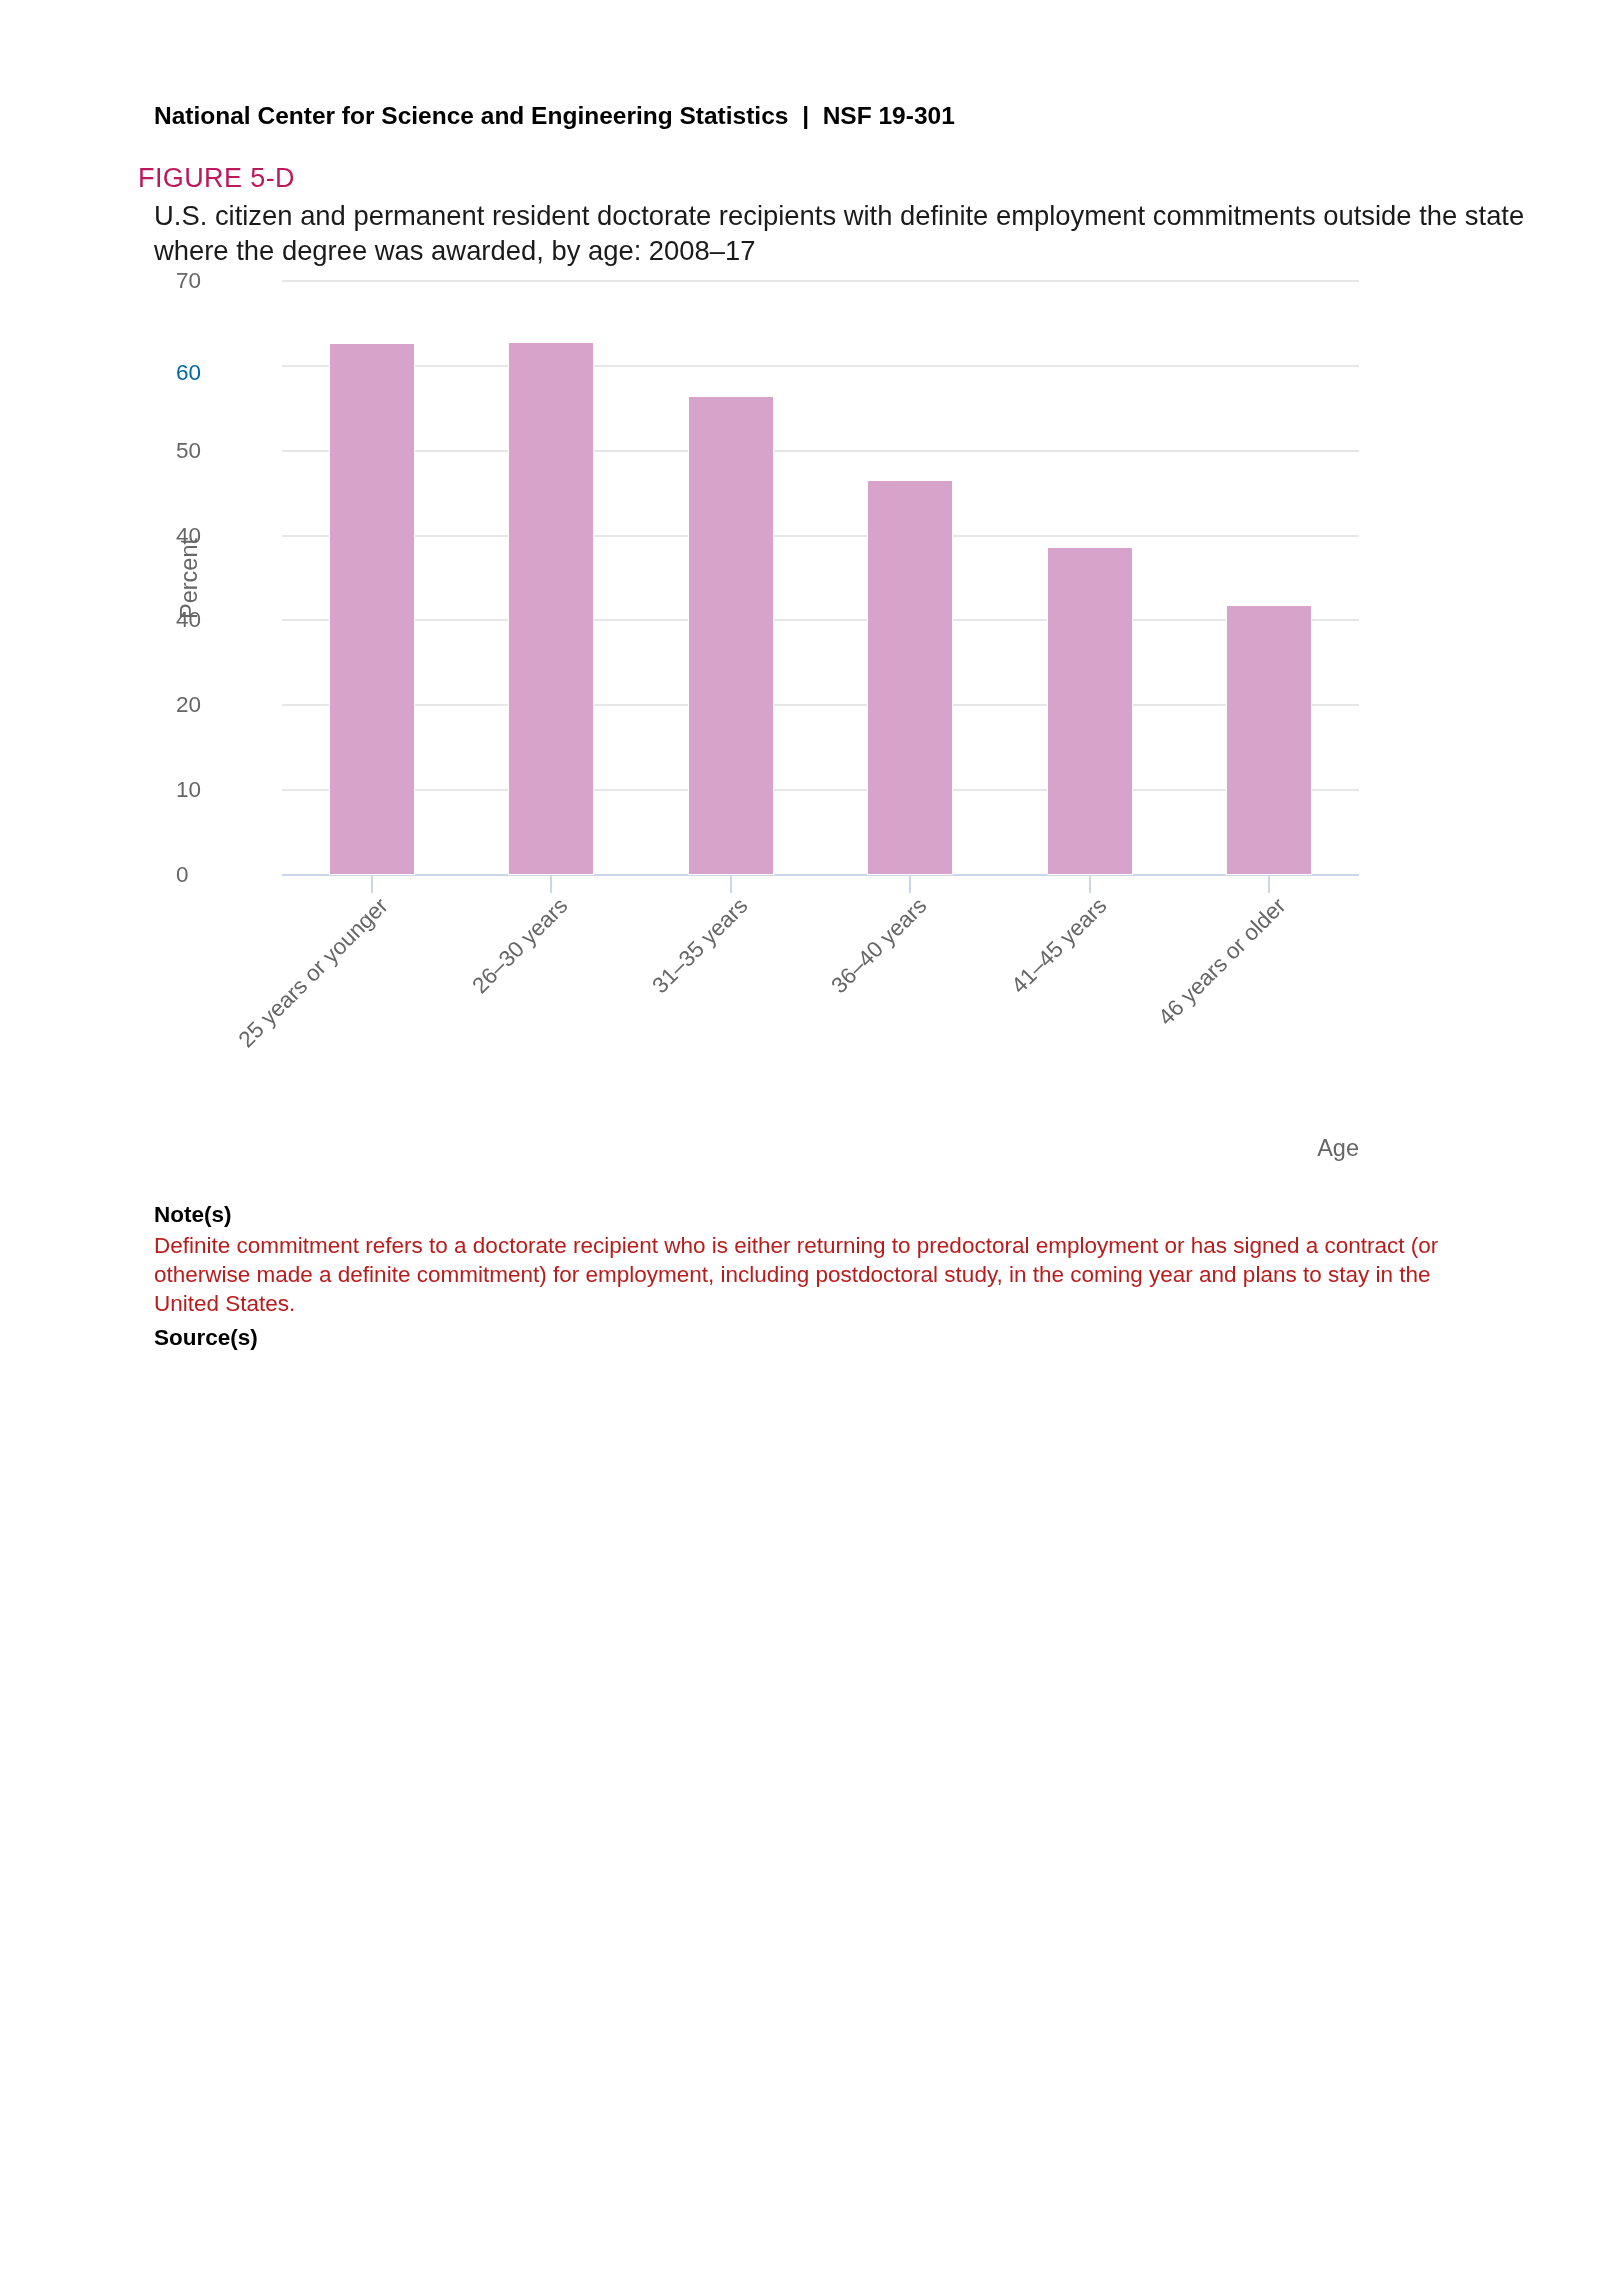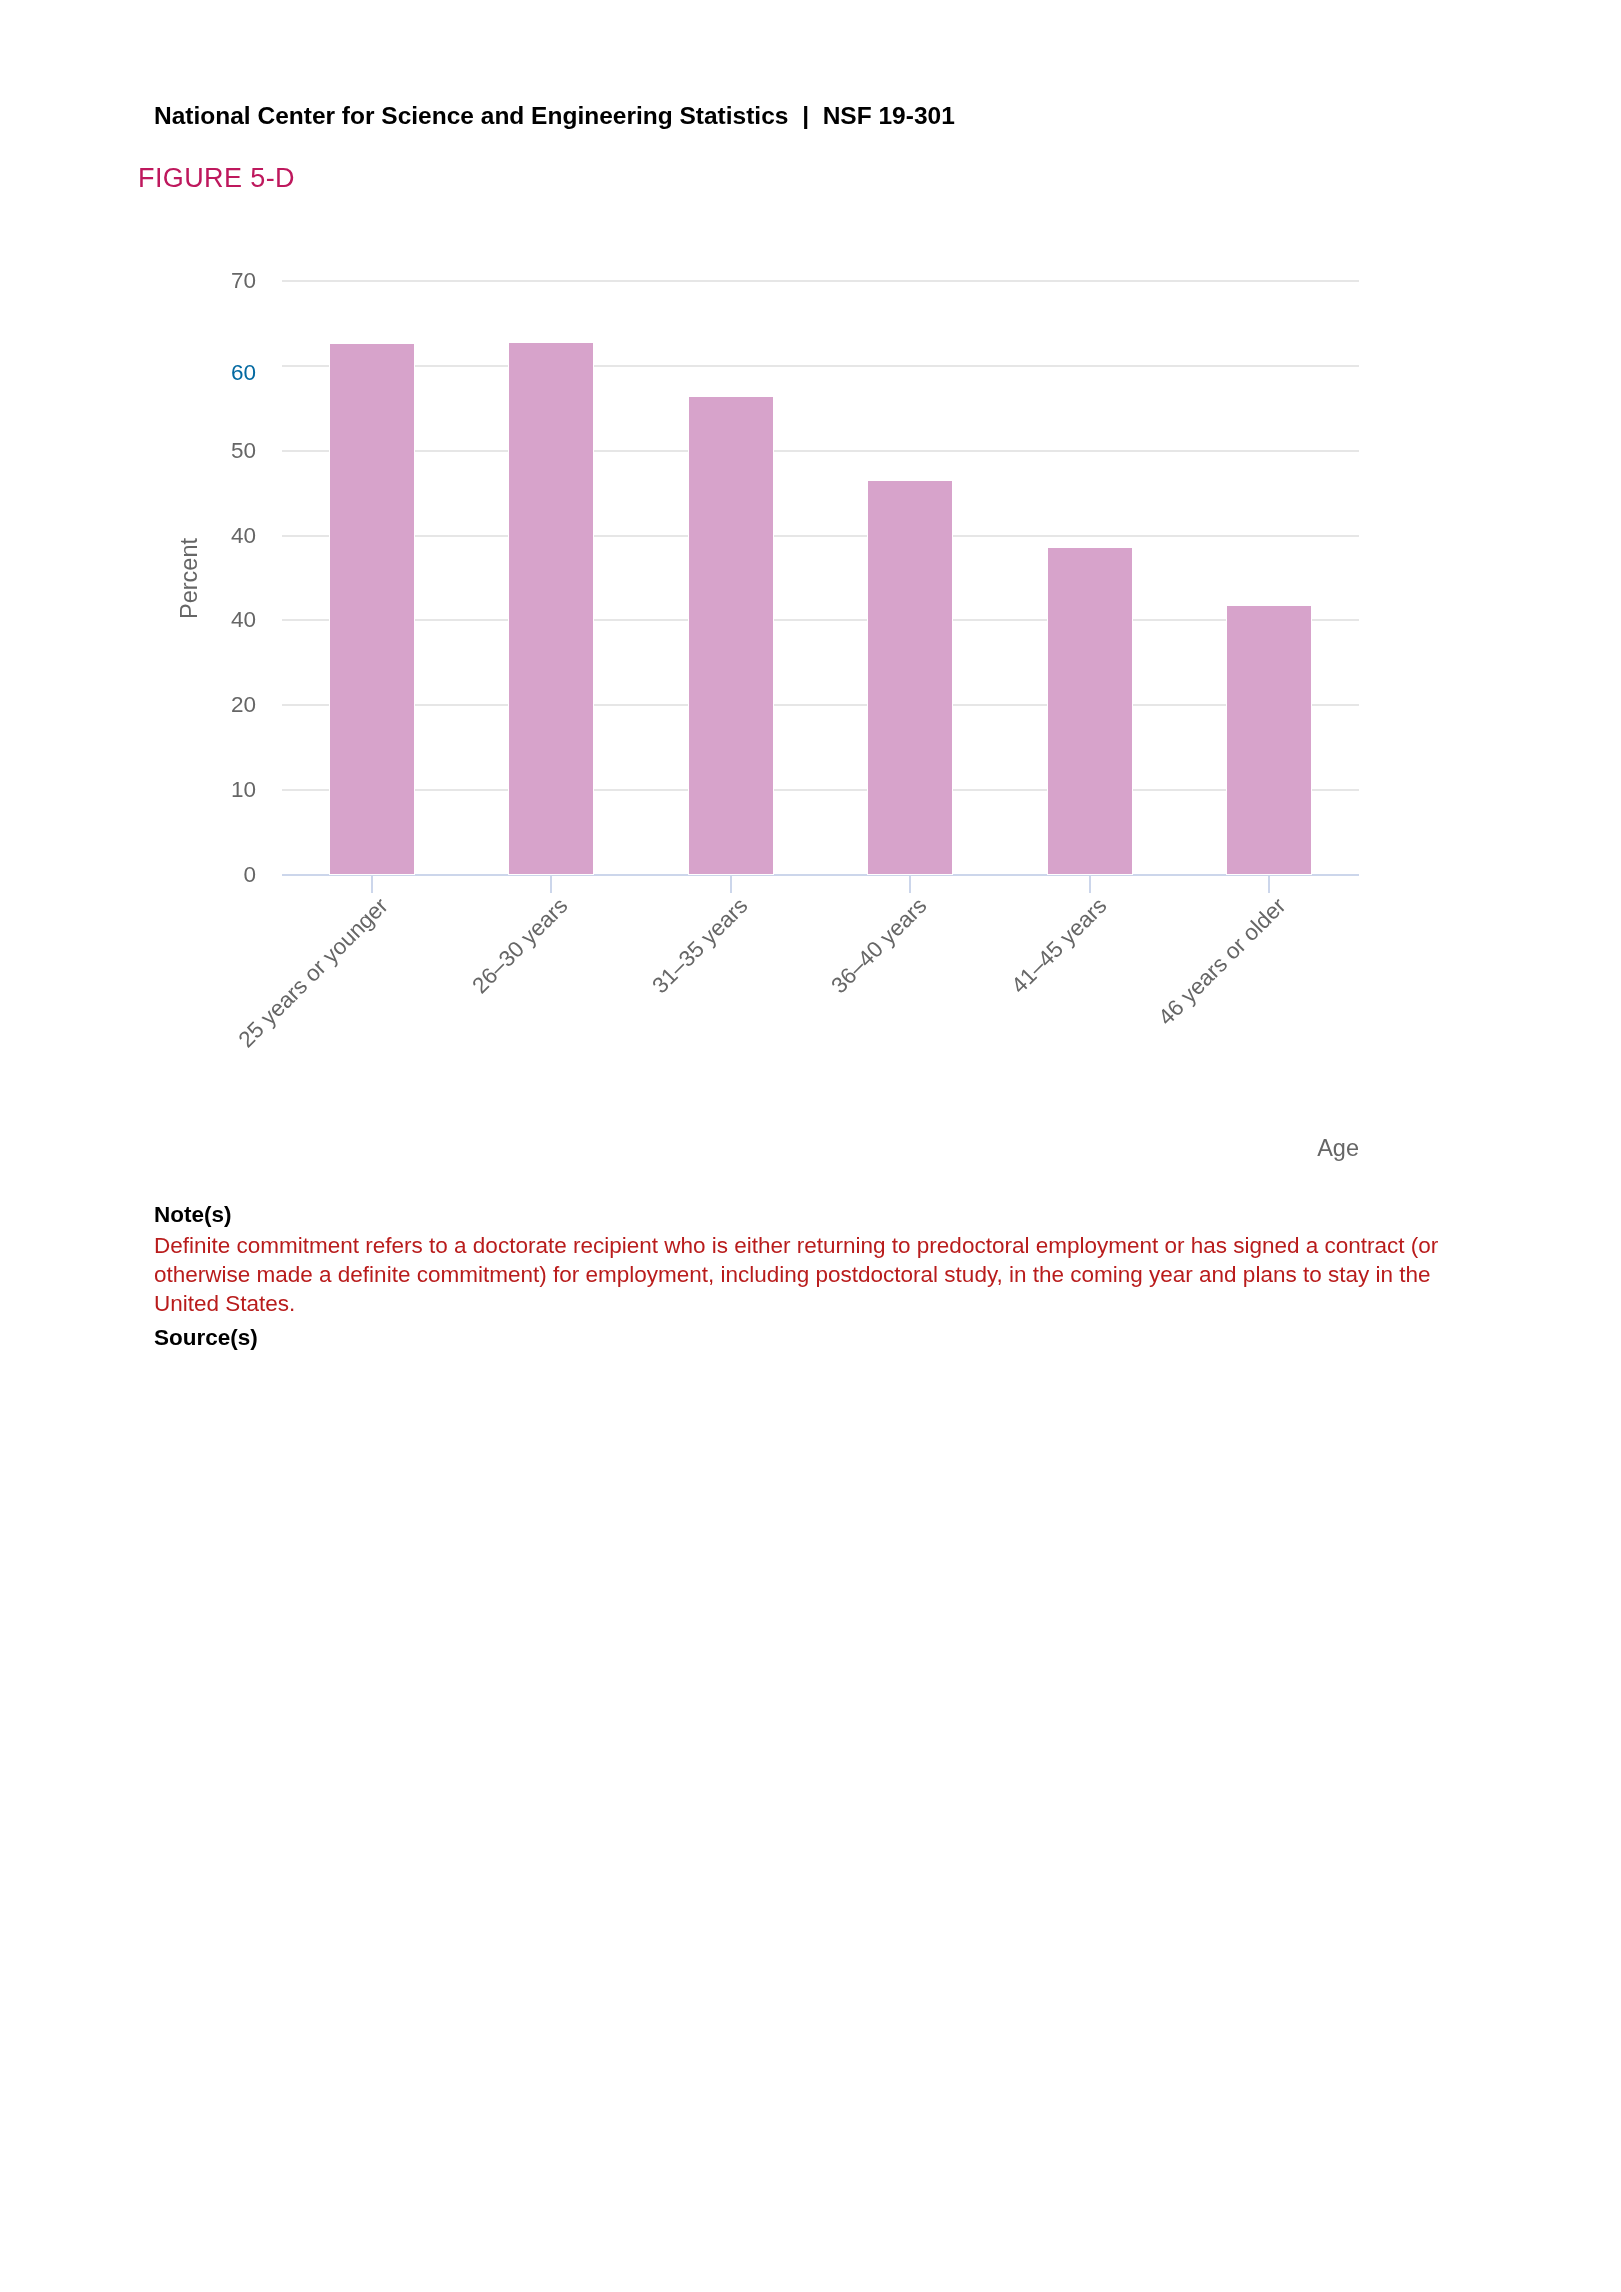--- a/index.html
+++ b/index.html
@@ -35,21 +35,21 @@
   }
   .y-title-box span{
     transform:rotate(-90deg); white-space:nowrap;
     font-size:23.5px; color:#666666;
   }
   .y-labels{
     position:absolute; left:176px; top:281px; width:80px; height:594px;
   }
   .y-labels .ylab{
     position:absolute; right:0; transform:translateY(-50%);
-    font-size:22.5px; color:#666666; text-align:right; width:80px;
+    font-size:22.5px; color:#666666; width:80px;
   }
   .plot{
     position:absolute; left:282px; top:281px; width:1077px; height:594px;
   }
   .gridline{position:absolute; left:0; width:1077px; height:2px; background:#e6e6e6;}
   .axis-line{position:absolute; left:0; top:593px; width:1077px; height:2px; background:#ccd6eb;}
   .bar{position:absolute; background:#d7a3cb; border:1px solid #ffffff; box-sizing:border-box;}
   .xtick{position:absolute; width:2px; height:17.6px; background:#ccd6eb; top:594px;}
   .xlab{
     position:absolute; white-space:nowrap;
@@ -75,20 +75,21 @@
 <body>
 
 <div class="page">
 
   <div class="header">
     <span>National Center for Science and Engineering Statistics</span><span class="sep">|</span><span>NSF 19-301</span>
   </div>
 
   <div class="figure-label">FIGURE 5-D</div>
 
+  <div class="figure-title">U.S. citizen and permanent resident doctorate recipients with definite employment commitments outside the state where the degree was awarded, by age: 2008–17</div>
 
   <div class="chart">
     <div class="y-title-box">
       <span>Percent</span>
     </div>
     <div class="y-labels" id="y-labels">
         <div class="ylab" style="top: 594px; color: rgb(102, 102, 102);">0</div>
         <div class="ylab" style="top: 509px; color: rgb(102, 102, 102);">10</div>
         <div class="ylab" style="top: 424px; color: rgb(102, 102, 102);">20</div>
         <div class="ylab" style="top: 339px; color: rgb(102, 102, 102);">40</div>

